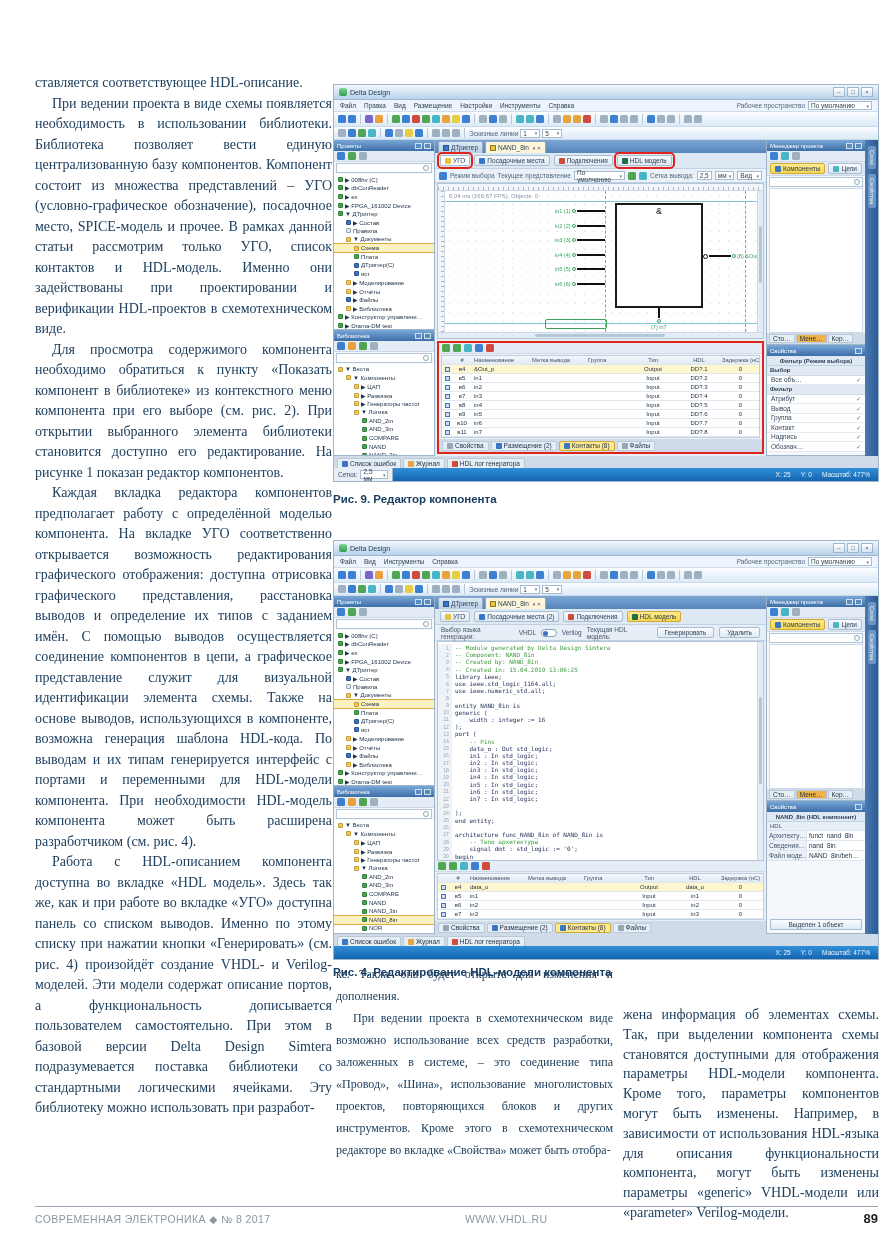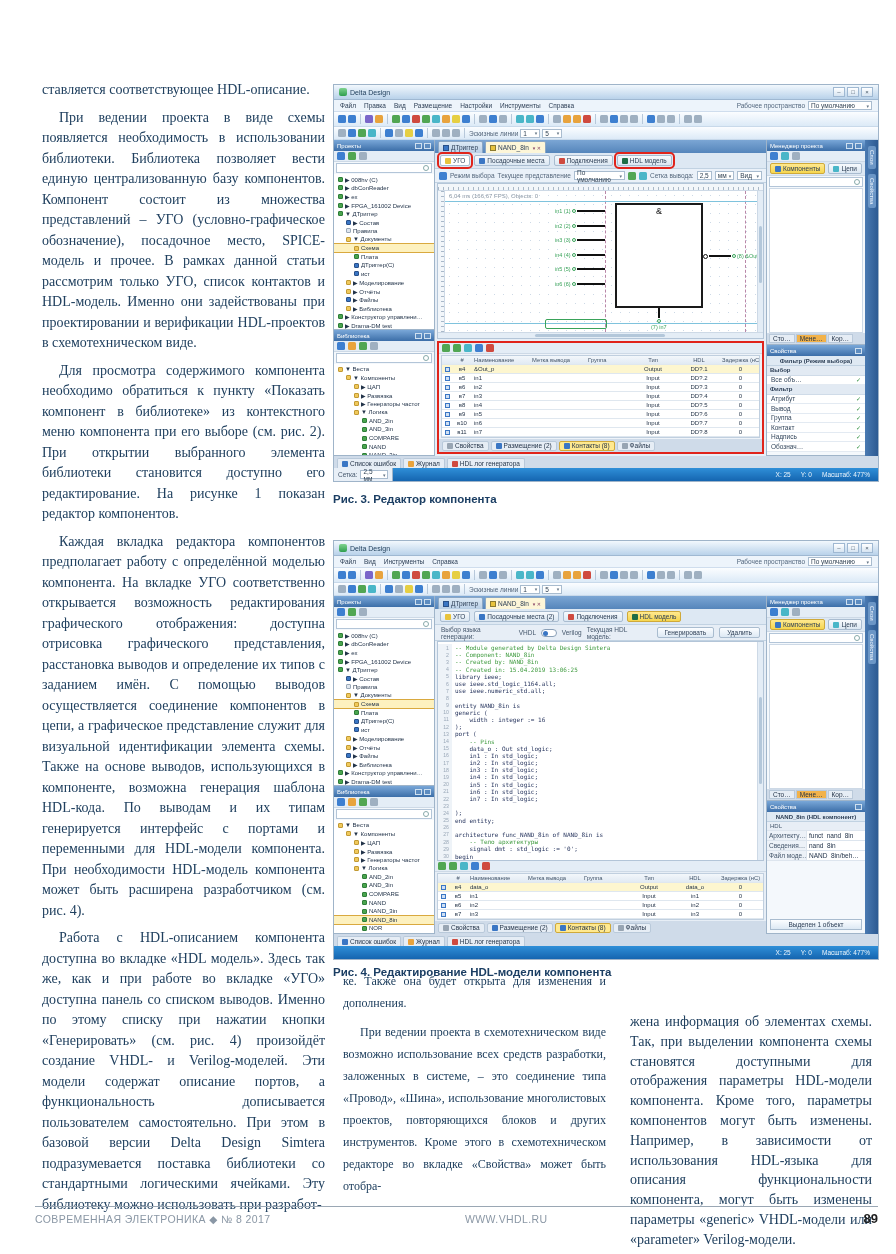--- a/index.html
+++ b/index.html
@@ -5,21 +5,21 @@
   *{box-sizing:border-box;margin:0;padding:0}
   body{margin:0;background:#fff}
   .page{position:relative;width:896px;height:1254px;background:#fff;overflow:hidden;
         font-family:"Liberation Serif",serif;}
   
   .band{position:absolute;left:0;top:24px;width:896px;height:23px;background:#932c52;
         display:flex;align-items:center;justify-content:flex-end;padding-right:26px;}
   .band span{color:#fff;font-family:"Liberation Sans",sans-serif;font-weight:bold;
         font-size:13.5px;letter-spacing:.6px}
   .article{position:absolute;color:#20405f;text-align:justify}
-  .article p{margin:7px;text-indent:17px}
+  .article p{margin:0;text-indent:17px}
   .article p:first-of-type{text-indent:0}
   .leftcol{left:35px;top:73px;width:297px;font-size:14px;line-height:20.5px}
   .col2{left:336px;top:963px;width:277px;font-size:12px;line-height:22px}
   .col3{left:623px;top:1005px;width:256px;font-size:14px;line-height:19.8px}
   .caption{position:absolute;font-family:"Liberation Sans",sans-serif;font-weight:bold;
         font-size:11.5px;color:#1b3e63}
   #cap3{left:333px;top:493px} #cap4{left:333px;top:966px}
   .footrule{position:absolute;left:35px;right:18px;top:1206px;border-top:1px solid #9aa7b4}
   .footer{position:absolute;left:35px;right:18px;top:1213px;height:18px;
         font-family:"Liberation Sans",sans-serif}
@@ -828,21 +828,21 @@
           </span>
         </span>
       <span class="ssp"></span>
       <span class="sitems">
           <span>X: 25</span>
           <span>Y: 0</span>
           <span>Масштаб: 477%</span>
         </span>
     </div>
   </div>
-  <div class="caption" id="cap3">Рис. 3. Редактор компонента</div>
+  <div class="caption" id="cap3">Рис. 9. Редактор компонента</div>
 
   <div class="win" id="fig4-win">
     <div class="tbar">
       <span class="app-ic"></span>
       <span class="t-title">Delta Design</span>
       <span class="t-sp"></span>
       <span class="t-ctrls">
           <span class="t-btn">–</span>
           <span class="t-btn">□</span>
           <span class="t-btn">×</span>

